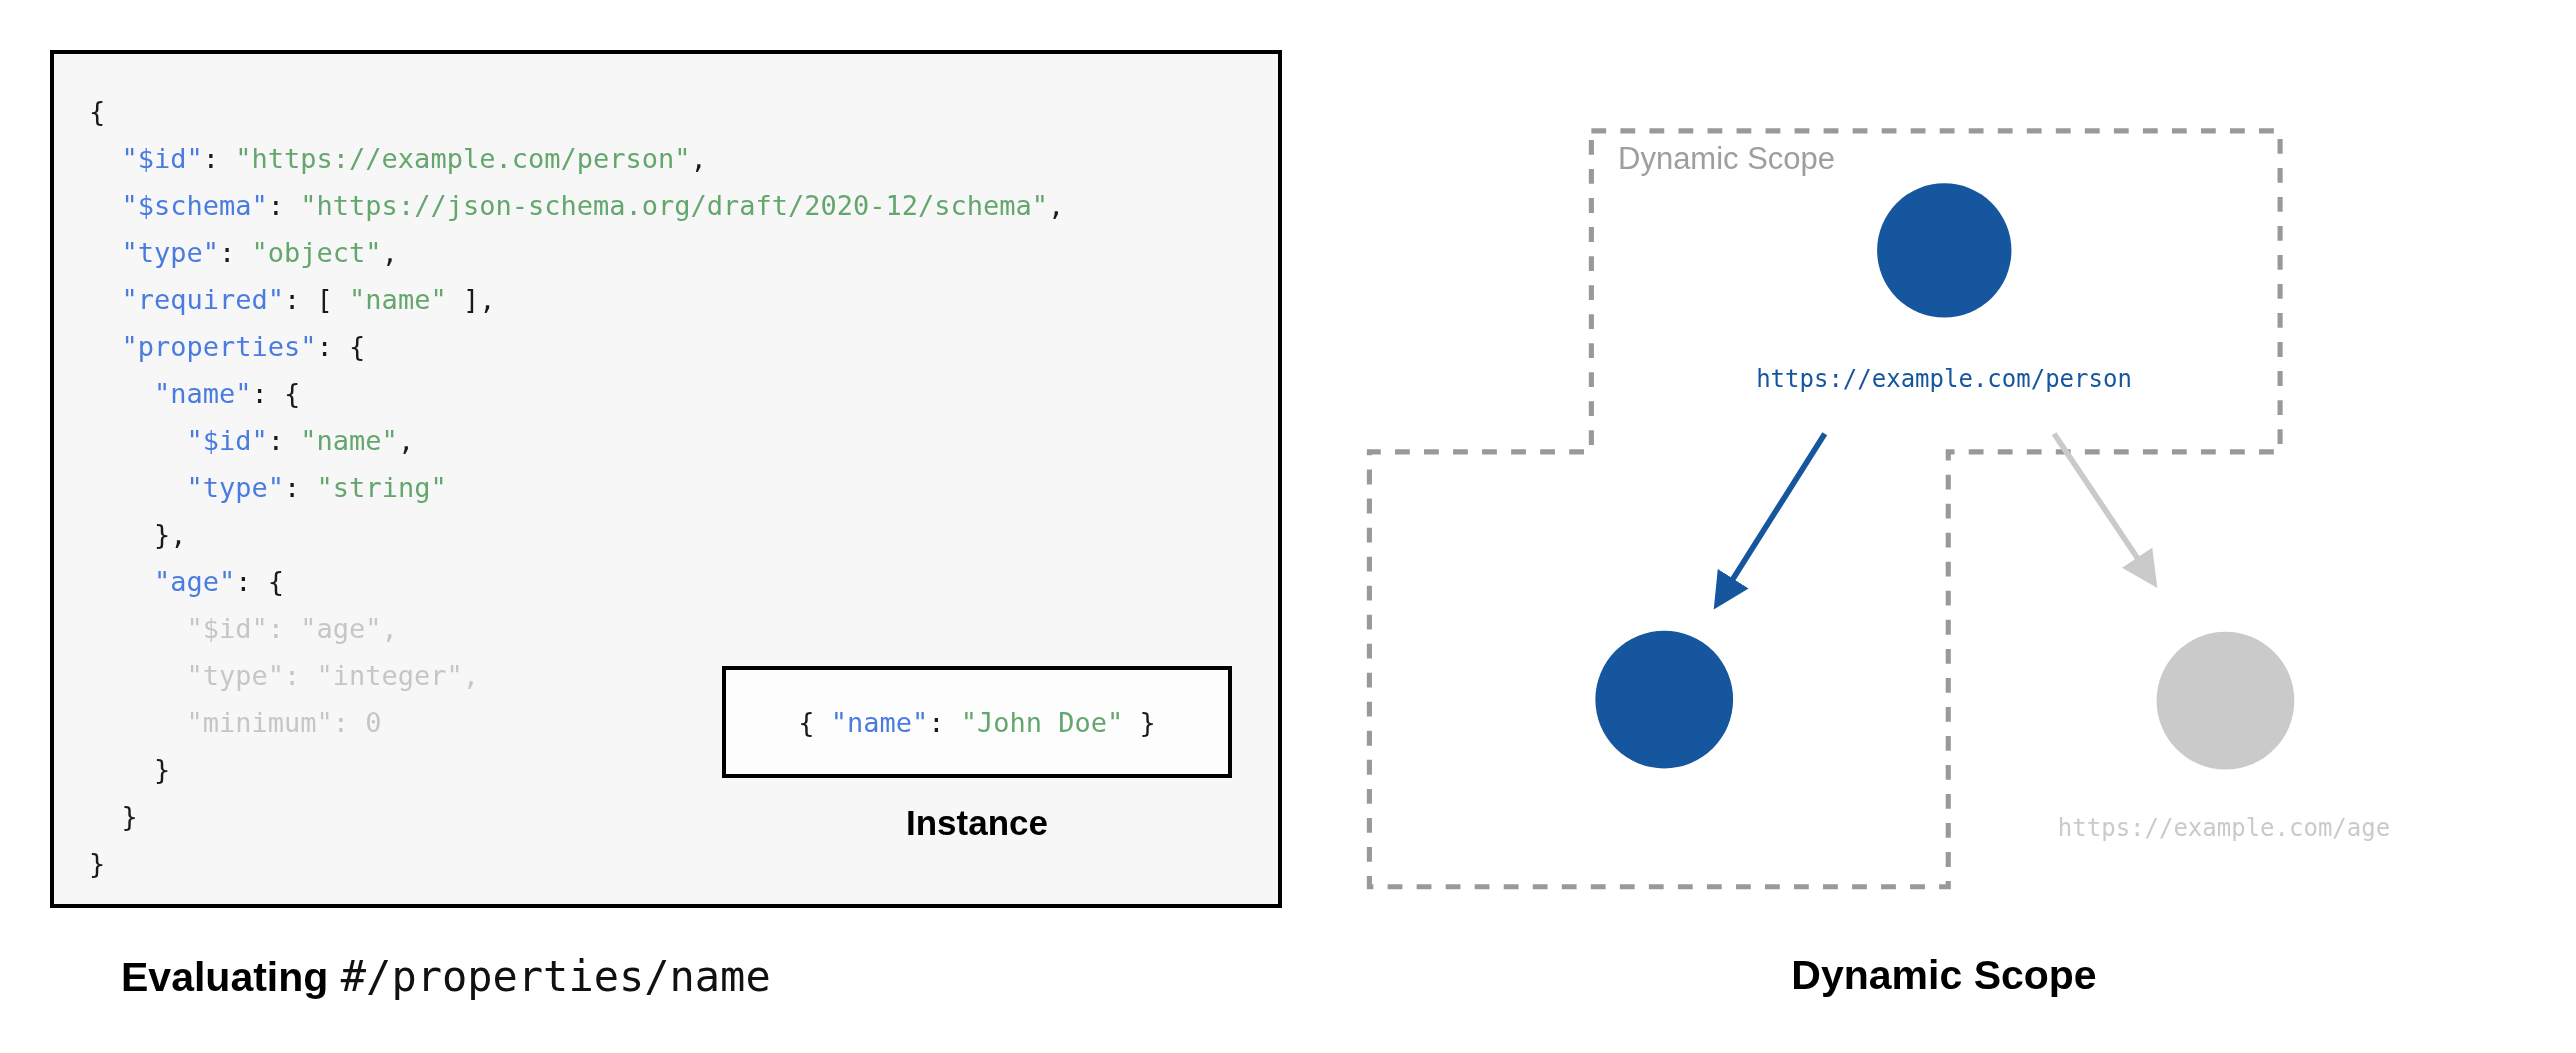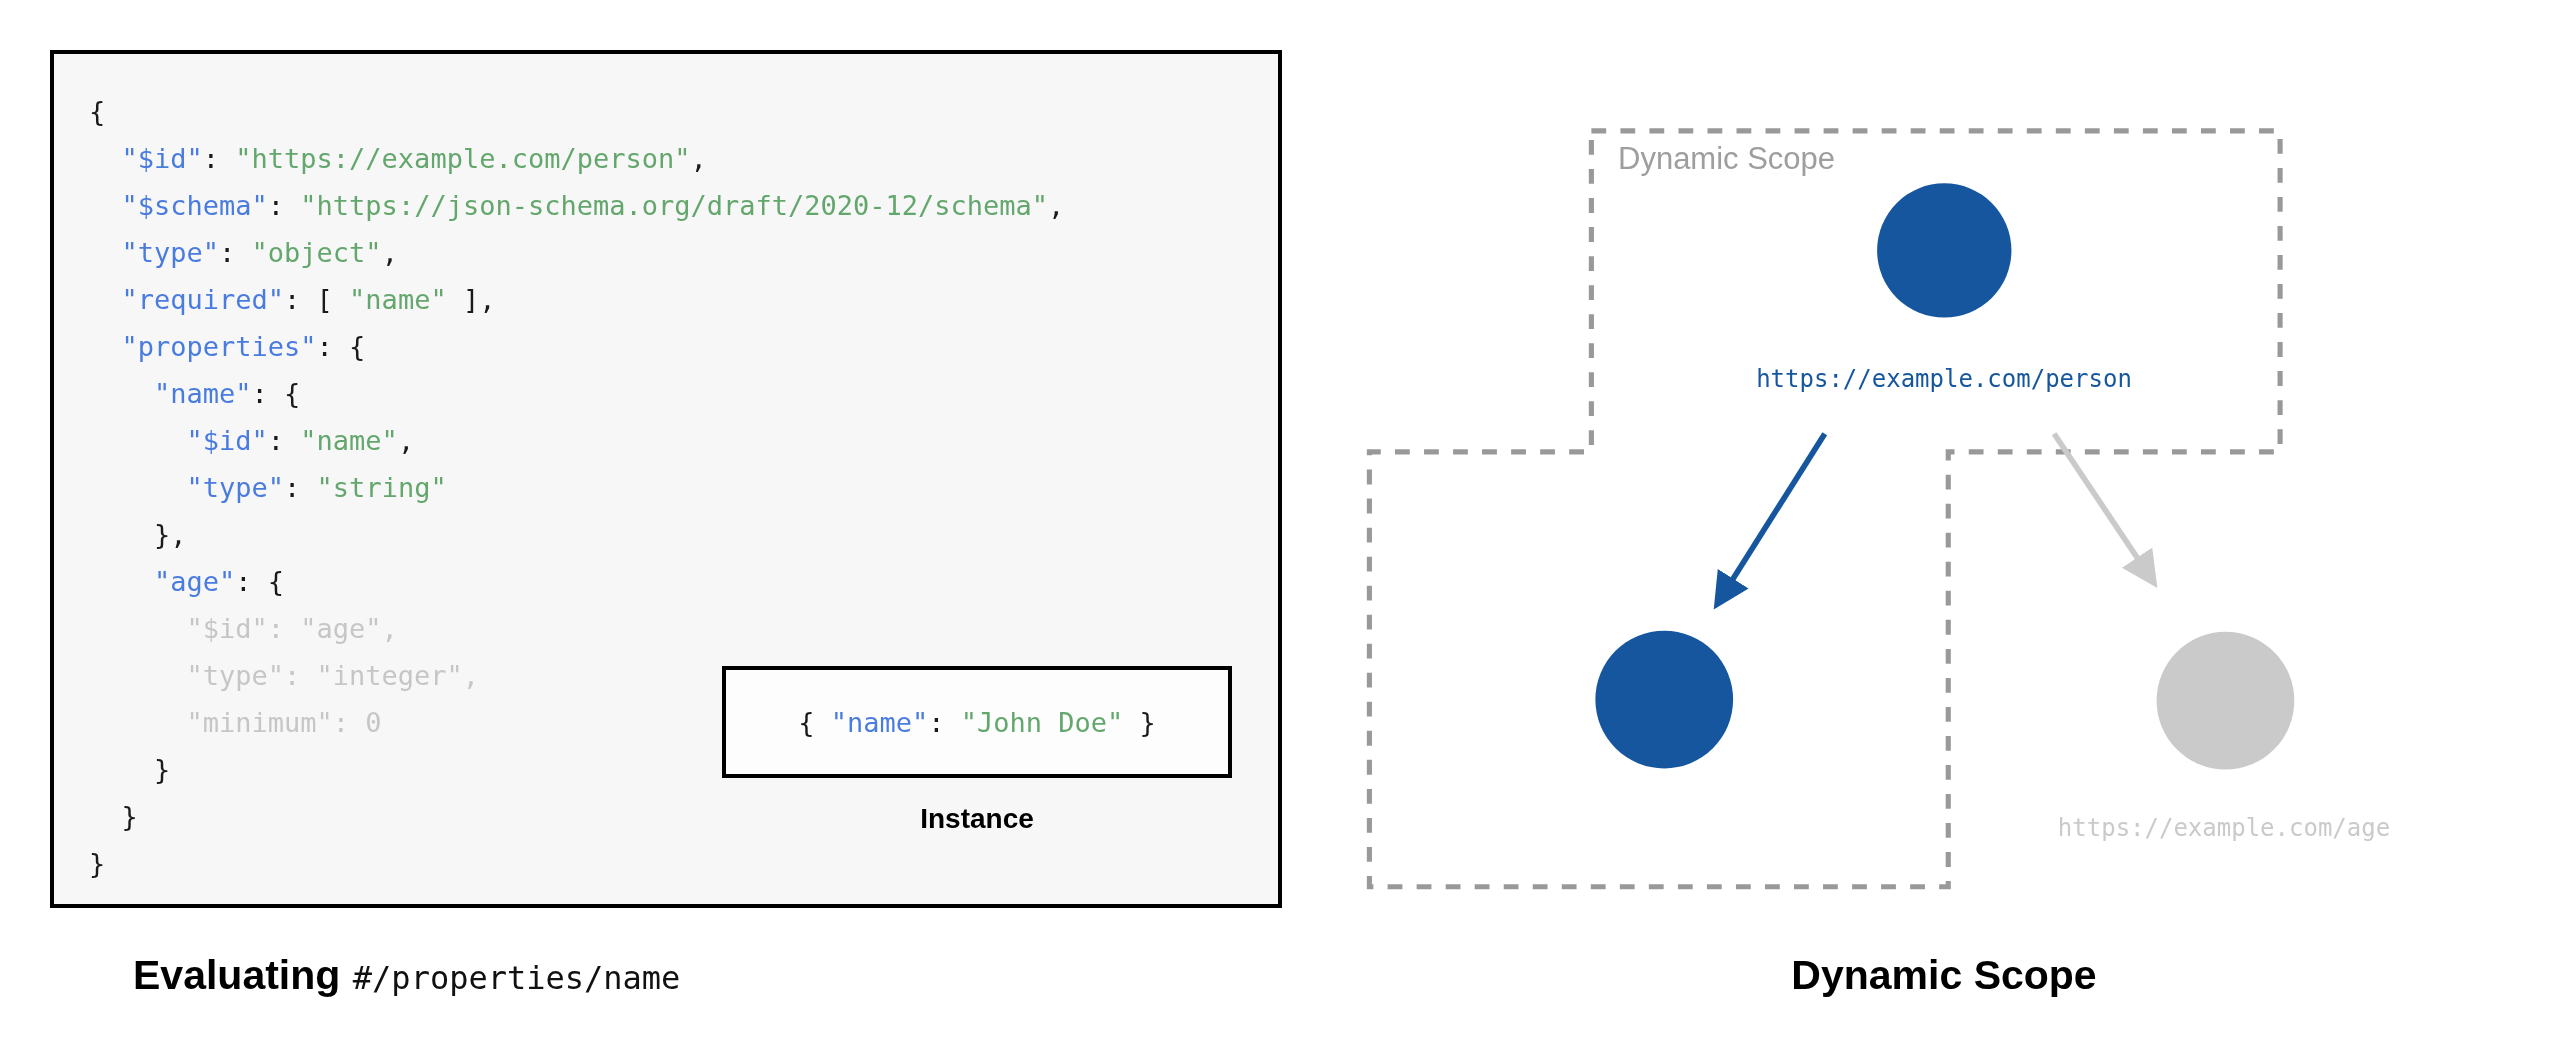--- a/index.html
+++ b/index.html
@@ -43,34 +43,34 @@
     border:4.6px solid var(--panel-border);
     display:flex;align-items:center;justify-content:center;
   }
   .instance-code{
     font-family:"DejaVu Sans Mono","Liberation Mono",monospace;
     font-size:27px;white-space:pre;color:var(--code-plain);
   }
   .instance-label{
     position:absolute;left:923px;top:749px;transform:translateX(-50%);
     font-family:"Liberation Sans","DejaVu Sans",sans-serif;
-    font-weight:bold;font-size:28px;color:#000;
+    font-weight:bold;font-size:35px;color:#000;
   }
 
   .left-caption{
     position:absolute;left:121px;top:952px;
-    display:flex;align-items:baseline;gap:12.5px;white-space:nowrap;margin-left:12px;
+    display:flex;align-items:baseline;gap:12.5px;white-space:nowrap;
   }
   .cap-bold{
     font-family:"Liberation Sans","DejaVu Sans",sans-serif;
     font-weight:bold;font-size:41px;color:#000;
   }
   .cap-mono{
     font-family:"DejaVu Sans Mono","Liberation Mono",monospace;
-    font-size:32px;color:#111;
+    font-size:42px;color:#111;
   }
 
   
   .diagram-svg{position:absolute;left:0;top:0;width:2576px;height:1053px;pointer-events:none;}
   .scope-outline{fill:none;stroke:var(--scope-border);stroke-width:9;stroke-dasharray:26 25;}
   .node-active{fill:var(--node-active);}
   .node-inactive{fill:var(--node-inactive);}
   .arrow-active{stroke:var(--node-active);stroke-width:10;fill:none;}
   .arrow-inactive{stroke:var(--node-inactive);stroke-width:10;fill:none;}
   .mk-active{fill:var(--node-active);}

